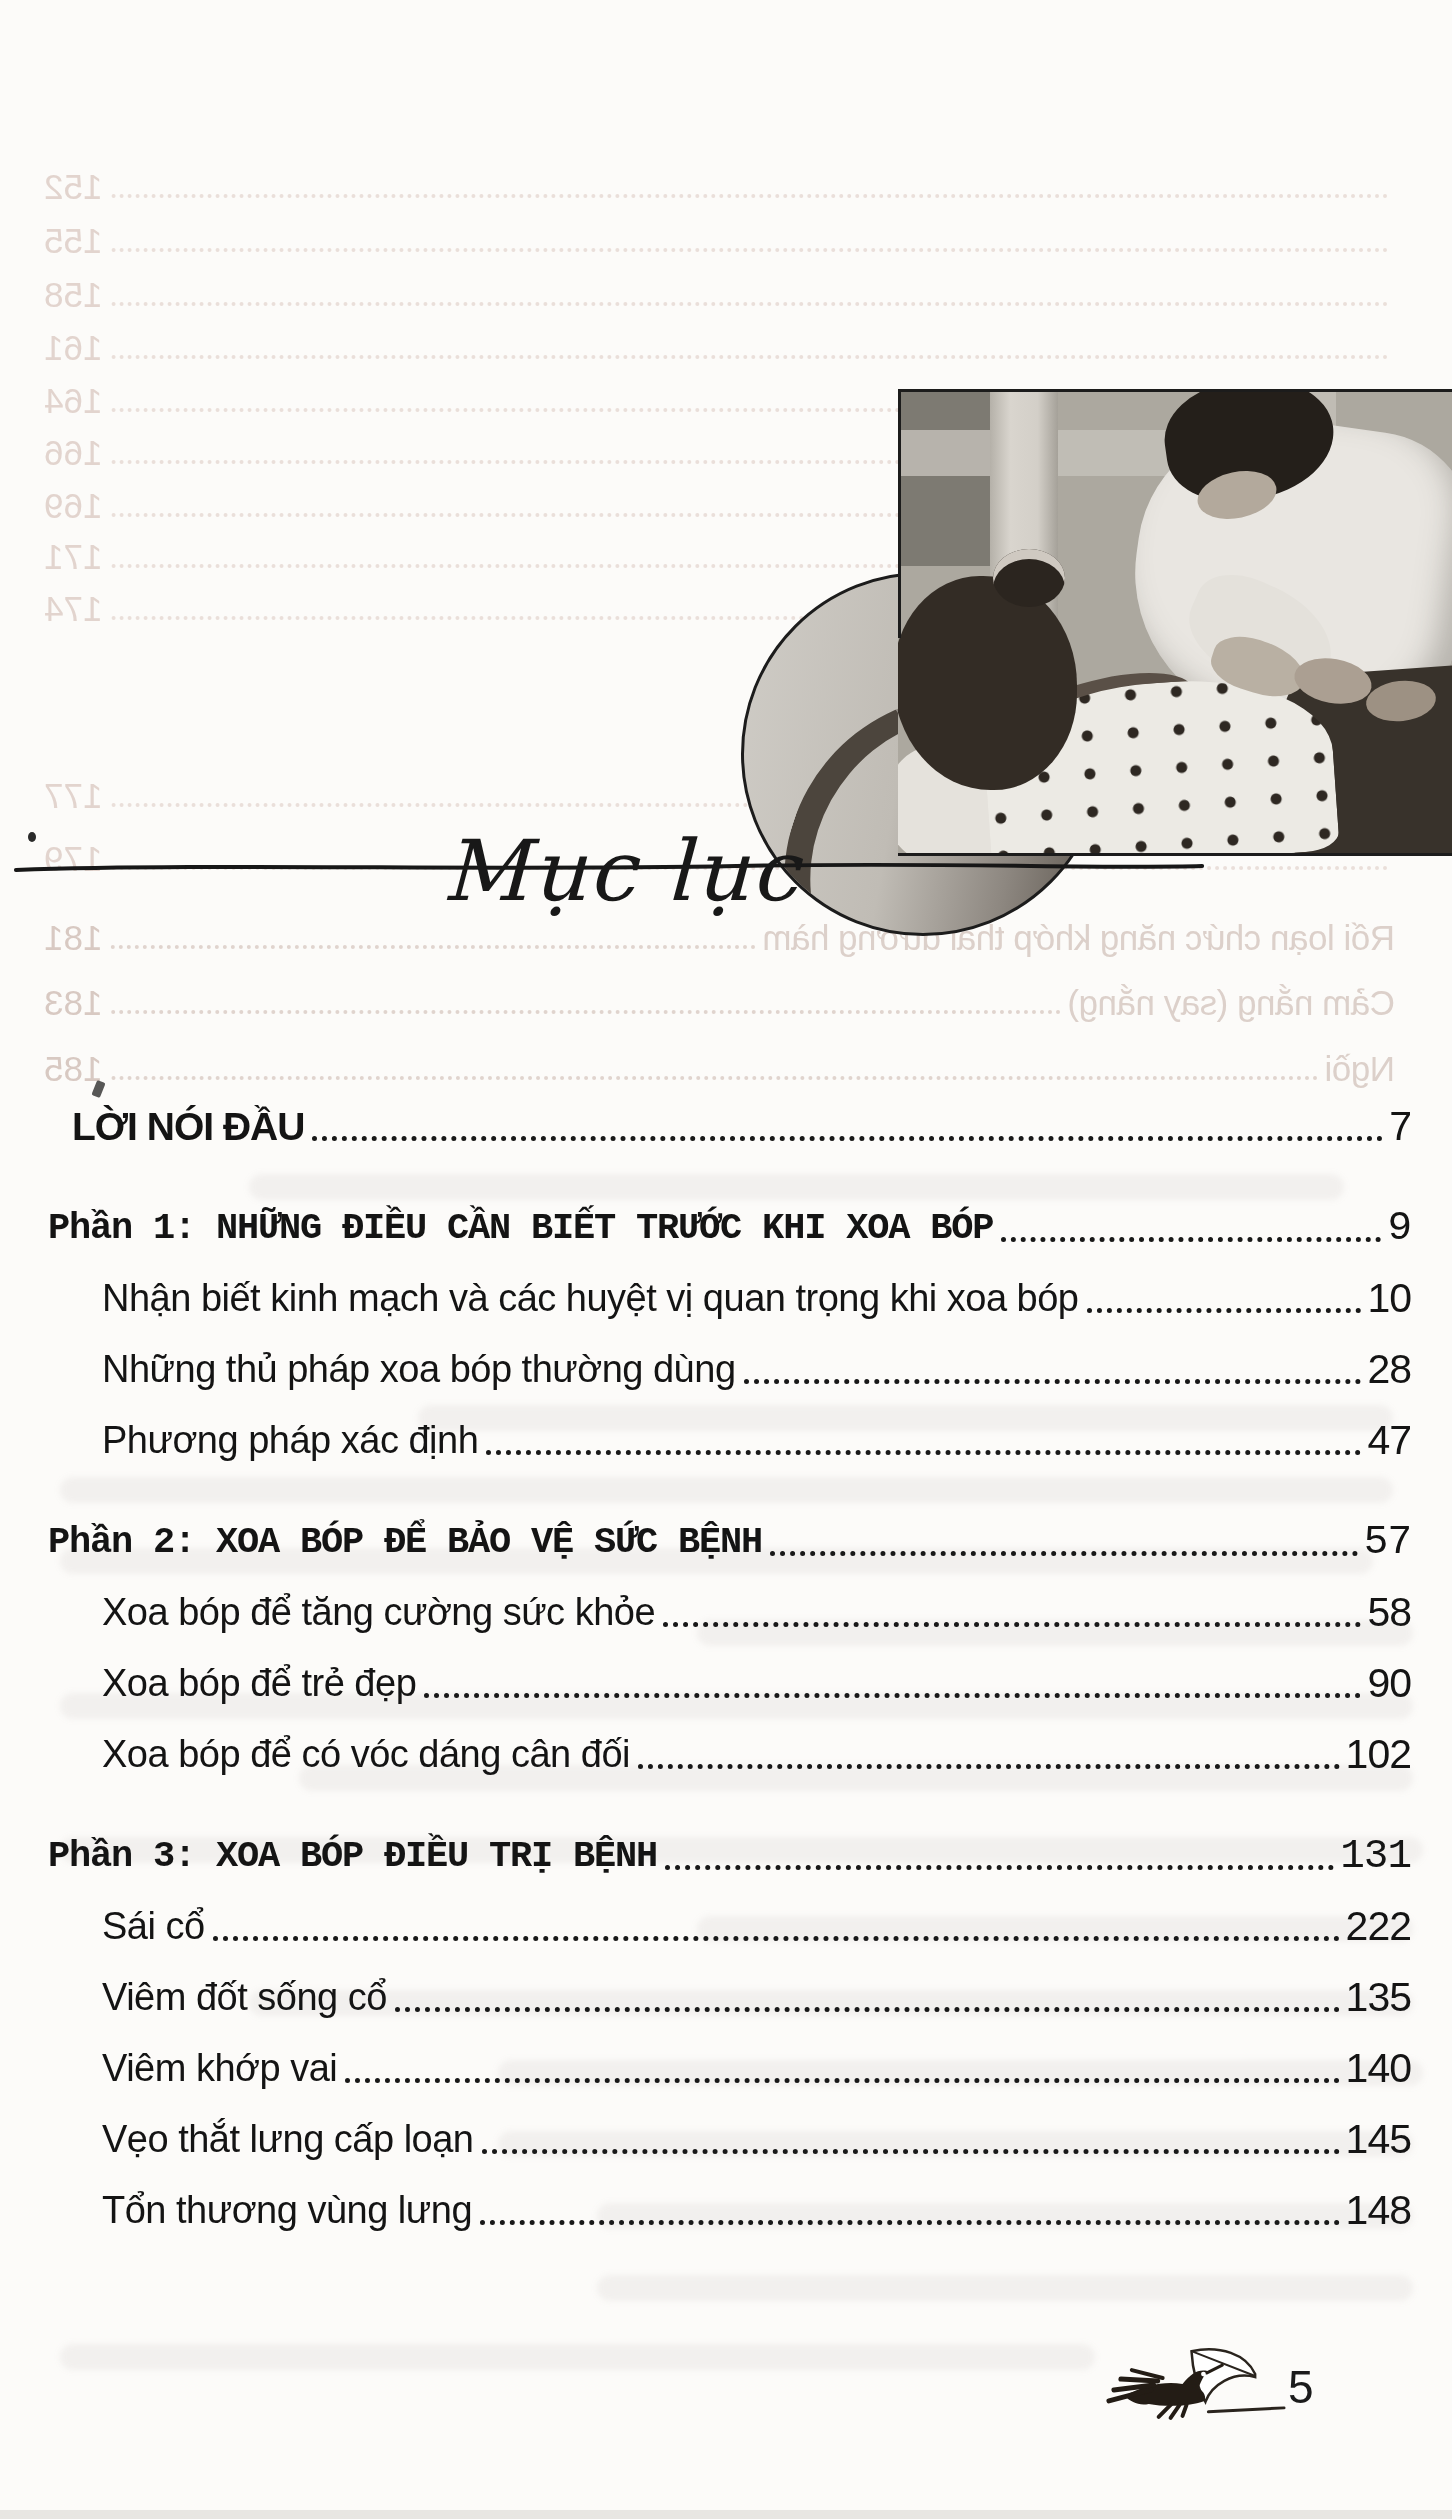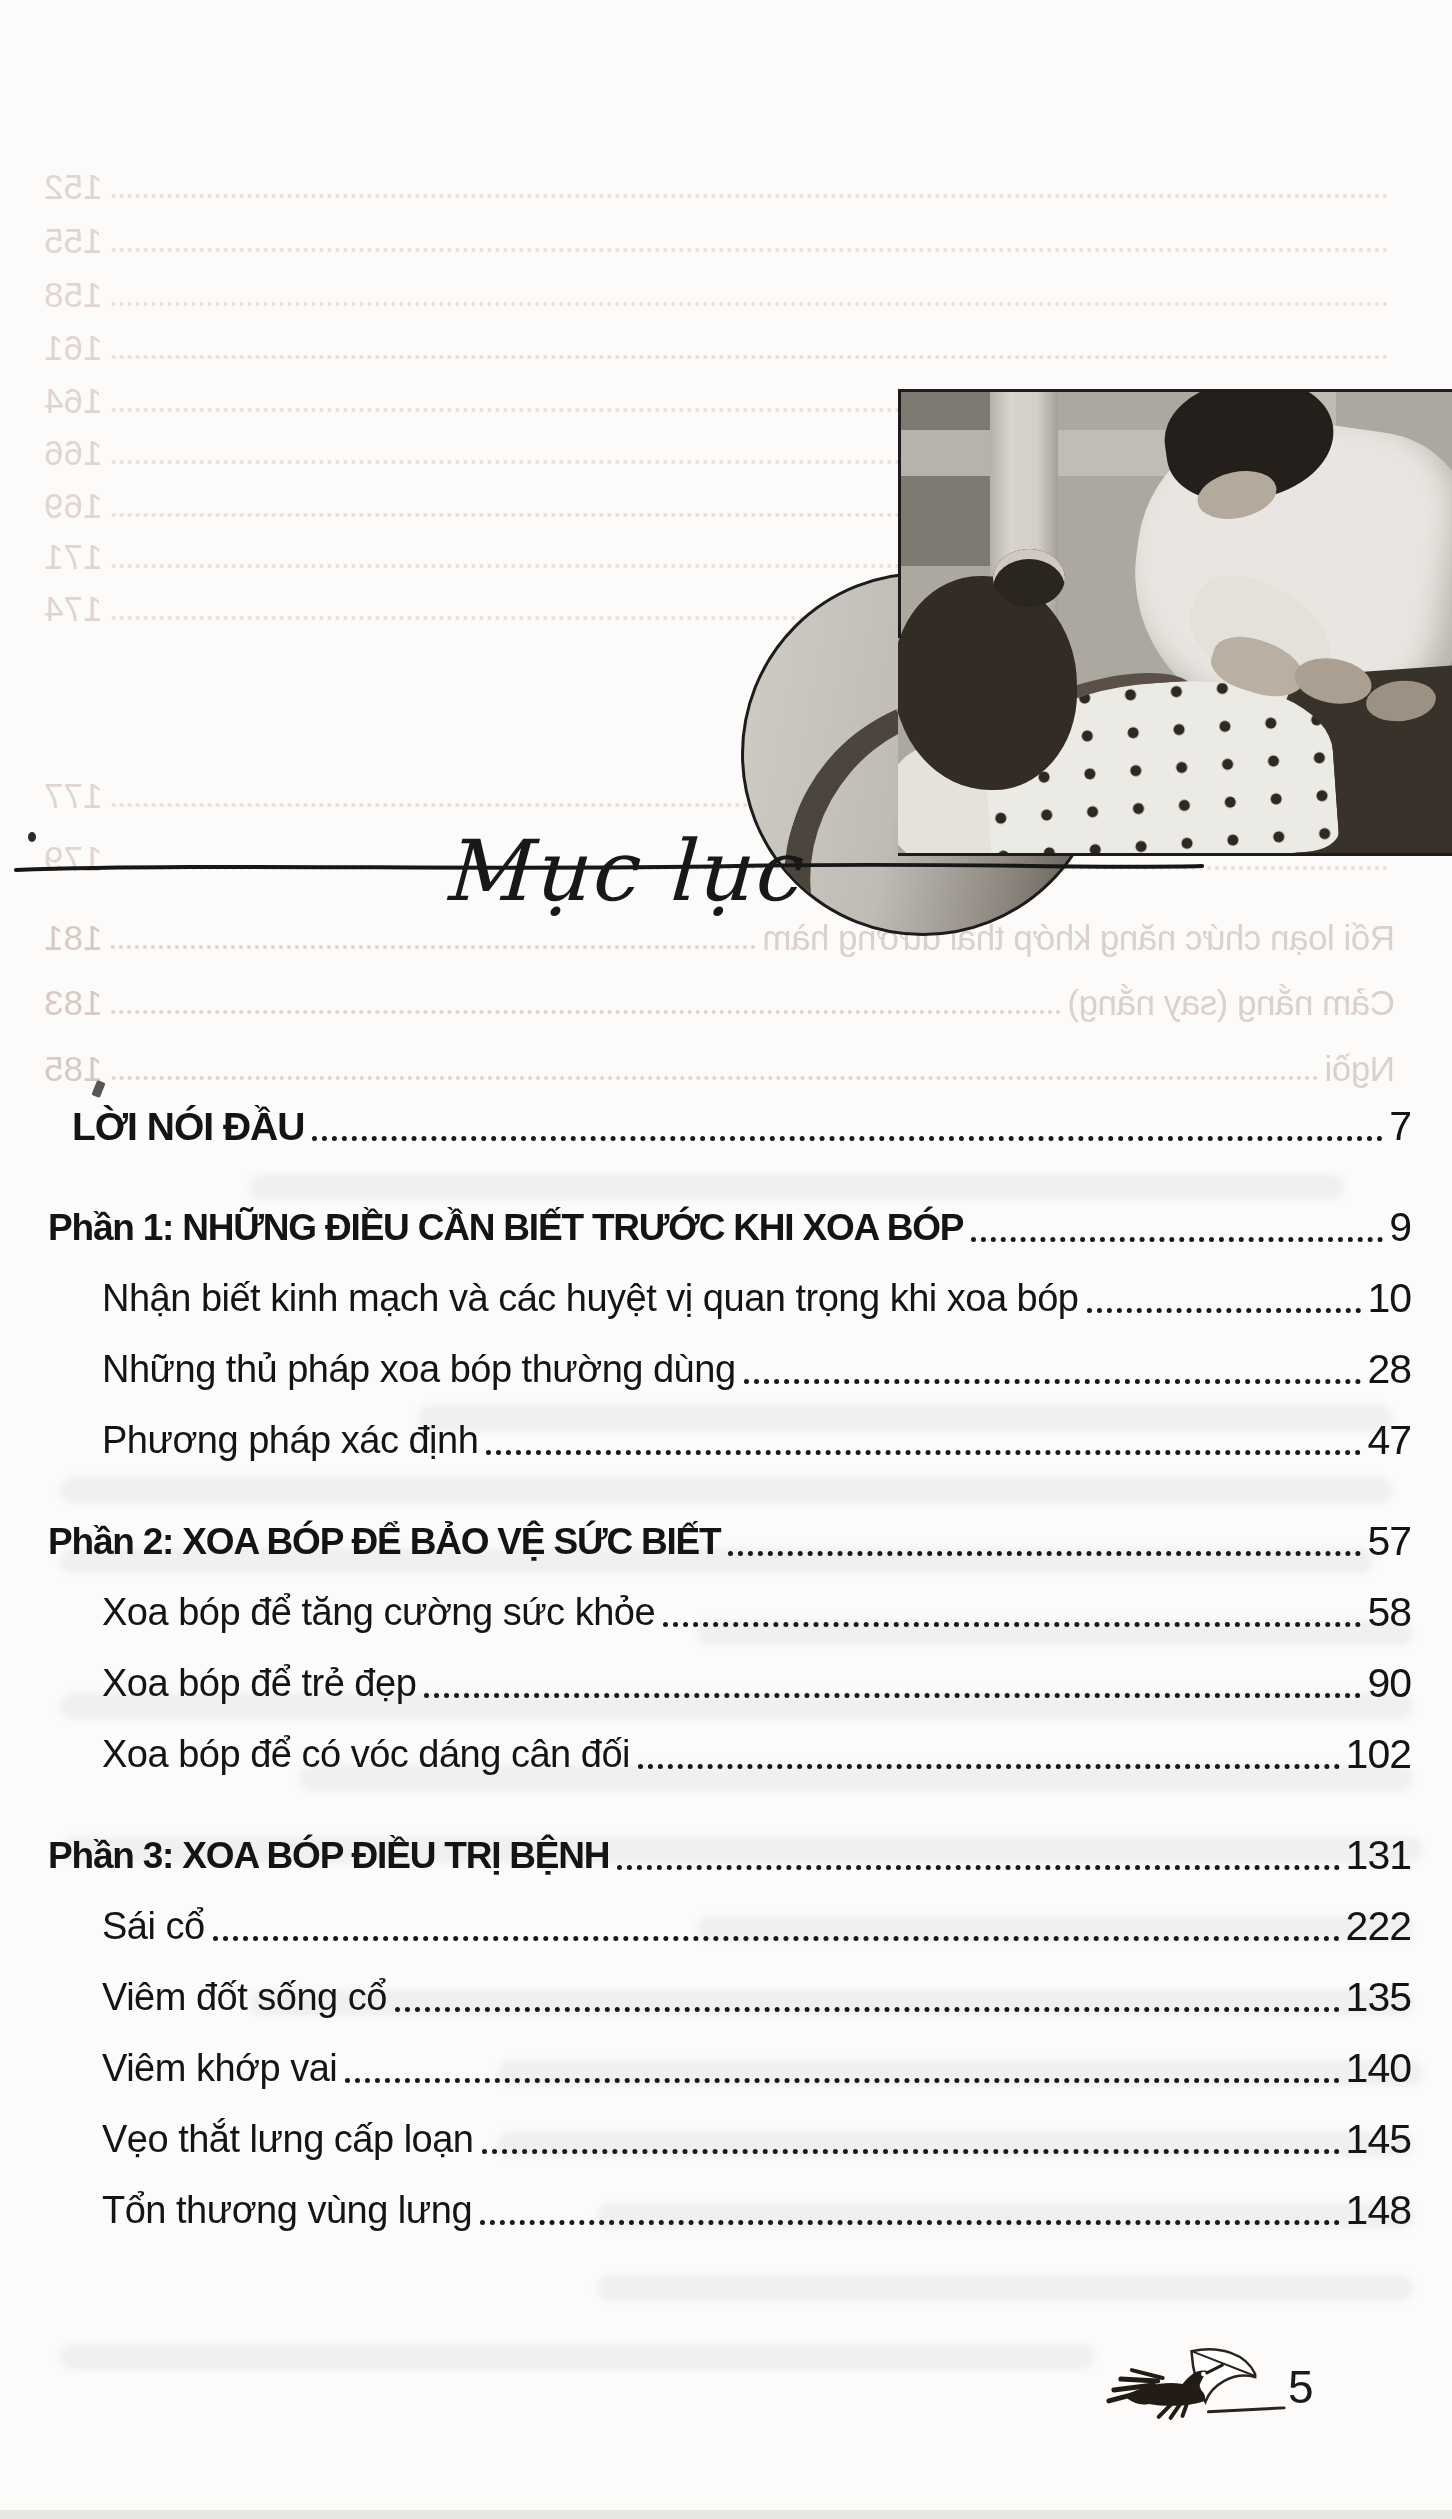--- a/index.html
+++ b/index.html
@@ -93,21 +93,21 @@
   }
   .ph-trousers{left:390px;top:279px;width:179px;height:189px;background:#38322b;border-radius:20% 0 0 10%;transform:rotate(-4deg);}
   
   .toc{position:absolute;left:0;right:0;top:1091px;z-index:10;padding:0 42px 0 48px;}
   .toc-row{height:71px;display:flex;align-items:center;white-space:nowrap;font-size:38px;}
   .toc-row .t-label{flex-shrink:0;letter-spacing:-0.5px;}
   .toc-row .t-leader{flex:1;min-width:14px;margin:0 6px 0 8px;border-bottom:5px dotted #181818;transform:translateY(12px);}
   .toc-row .t-page{flex-shrink:0;font-size:41px;letter-spacing:-1px;}
   .row--front{font-weight:bold;}
   .row--front .t-label{padding-left:24px;letter-spacing:-1px;font-size:39px;}
-  .row--part{font-weight:bold;margin-top:30px;}
+  .row--part{font-weight:bold;margin-top:30px;font-family:Liberation Mono, monospace;}
   .row--part .t-label{letter-spacing:-1.2px;font-size:37px;}
   .row--part .t-page,.row--front .t-page{font-weight:normal;}
   .row--item .t-label{padding-left:54px;}
   
   .folio-art{position:absolute;left:1095px;top:2343px;width:191px;height:82px;z-index:10;}
   .folio-number{position:absolute;left:1288px;top:2360px;font-size:46px;color:#1b1b1b;z-index:10;letter-spacing:-1px;}
   
   .margin-dot{position:absolute;left:28px;top:832px;width:8px;height:10px;background:#2a2a2a;border-radius:50%;z-index:11;}
   .stray-mark{position:absolute;left:94px;top:1081px;width:9px;height:16px;background:#3a3a3a;border-radius:2px;transform:rotate(22deg);z-index:11;opacity:.85;}
   .bottom-edge{position:absolute;left:0;right:0;bottom:0;height:9px;background:#e8e6e2;z-index:12;}
@@ -279,21 +279,21 @@
     </div>
 
     <div class="toc-row row--item">
       <span class="t-label">Phương pháp xác định</span>
       <span class="t-leader"></span>
       <span class="t-page">47</span>
     </div>
 
 
     <div class="toc-row row--part">
-      <span class="t-label">Phần 2: XOA BÓP ĐỂ BẢO VỆ SỨC BIẾT</span>
+      <span class="t-label">Phần 2: XOA BÓP ĐỂ BẢO VỆ SỨC BỆNH</span>
       <span class="t-leader"></span>
       <span class="t-page">57</span>
     </div>
 
     <div class="toc-row row--item">
       <span class="t-label">Xoa bóp để tăng cường sức khỏe</span>
       <span class="t-leader"></span>
       <span class="t-page">58</span>
     </div>
 

